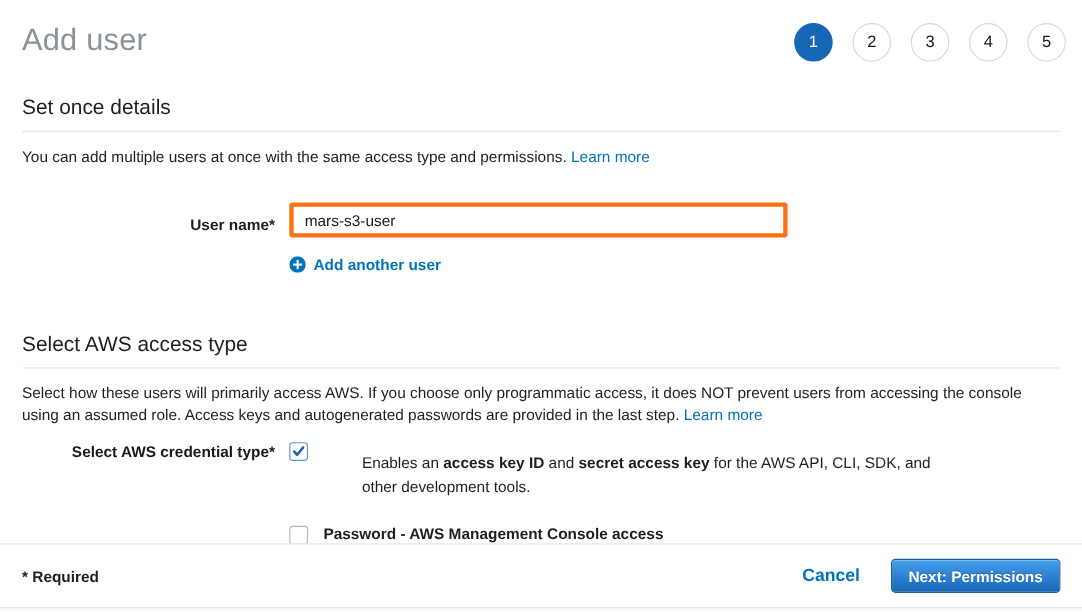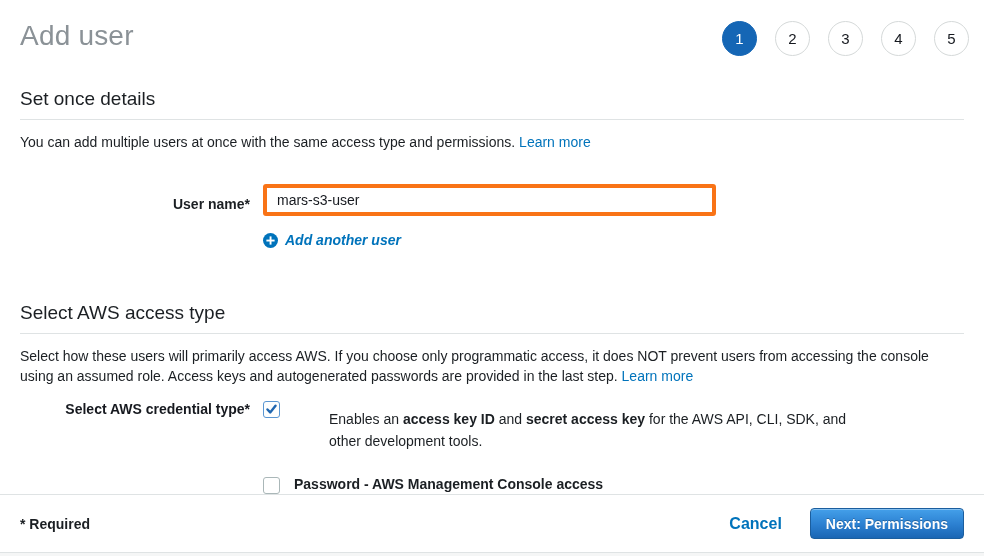--- a/index.html
+++ b/index.html
@@ -100,21 +100,20 @@
     color: #16191f;
     outline: none;
   }
   .add-user-row {
     margin-left: 243px;
     margin-top: 16px;
     display: inline-flex;
     align-items: center;
     gap: 7px;
     cursor: pointer;
-    font-style: italic;
   }
   .plus-icon { display: block; }
   .add-user-label {
     font-size: 14px;
     font-weight: 700;
     color: #0073bb;
   }
 
   
   .cred-row { display: flex; align-items: flex-start; margin-top: 14px; }

